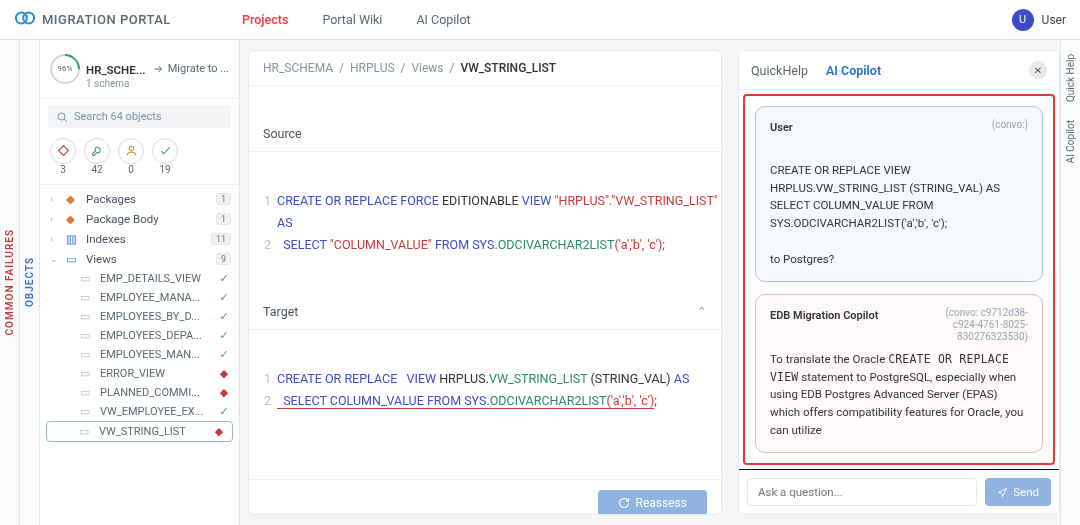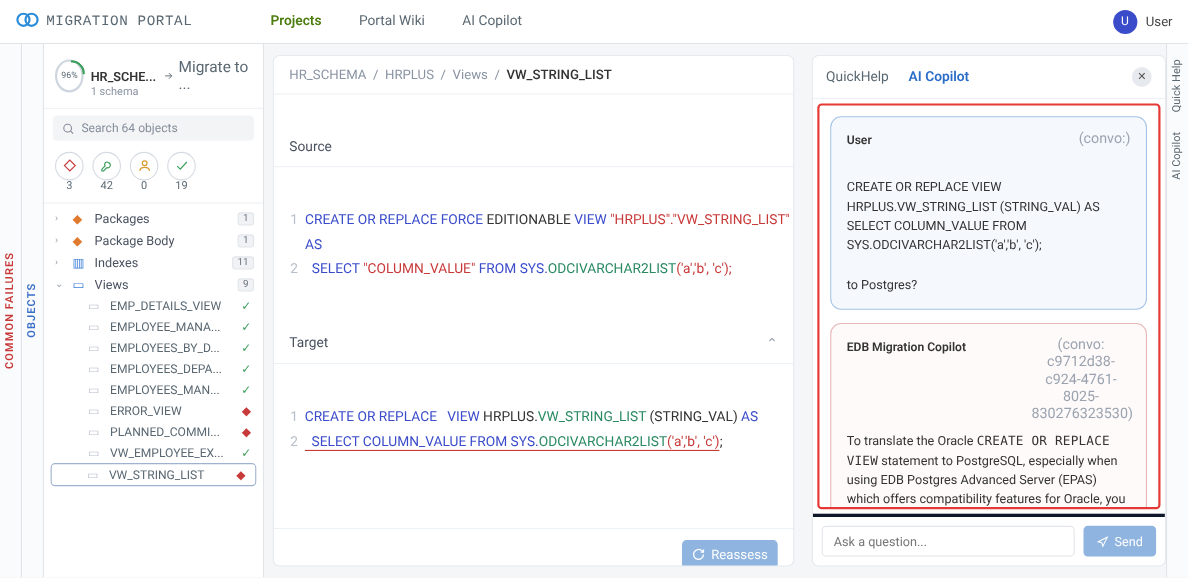--- a/index.html
+++ b/index.html
@@ -1,43 +1,43 @@
 <!DOCTYPE html>
 <html><head>
 <meta charset="utf-8">
 <style>
   * { box-sizing: border-box; margin: 0; padding: 0; font-family: -apple-system, BlinkMacSystemFont, "Segoe UI", Roboto, Arial, sans-serif; }
   body { width: 1080px; height: 525px; overflow: hidden; background: #f5f6f7; font-size: 12px; color: #333; display:flex; flex-direction:column;}
   
   .topbar { height: 40px; background: #fff; border-bottom: 1px solid #e2e4e8; display: flex; align-items: center; padding: 0 14px; flex:none;}
   .brand { display: flex; align-items: center; gap: 6px; margin-right: 40px; }
   .brand-logo { color:#2a8bd8;}
-  .brand-text { font-size: 13px; letter-spacing: .5px; color: #5a6872; font-weight:500;font-family:Liberation Mono, monospace;}
+  .brand-text { font-size: 13px; letter-spacing: .5px; color: #5a6872; font-weight:500;}
   .topnav { display: flex; gap: 34px; }
   .topnav a { color: #5a6872; text-decoration: none; font-size: 12.5px; }
-  .topnav a.active { color: #4d7c0f; font-weight: 600; padding-left: 31px; }
+  .topnav a.active { color: #ef4444; font-weight: 600; padding-left: 31px; }
   .topbar-spacer { flex: 1; }
   .user-chip { display: flex; align-items: center; gap: 8px; font-size: 12px; color:#444;}
   .avatar { width: 22px; height: 22px; border-radius: 50%; background: #3b4cca; color: #fff; display: flex; align-items: center; justify-content: center; font-size: 11px; }
 
   
   .main { flex:1; display: flex; min-height:0;}
   .rail { width: 20px; background: #fafbfc; border-right: 1px solid #e2e4e8; display: flex; align-items: center; justify-content: center; }
   .rail span { writing-mode: vertical-rl; transform: rotate(180deg); font-size: 10px; letter-spacing: 1px; color: #3b6fc6; font-weight:600;}
   .rail.failures span { color: #c83a3a; }
 
   
   .sidebar { width: 200px; background: #fff; border-right: 1px solid #e2e4e8; display: flex; flex-direction: column; }
   .proj { padding: 8px 10px; display: flex; align-items: center; gap: 6px; border-bottom: 1px solid #eef0f3; }
   .ring { width: 30px; height: 30px; border: 2px solid #cfd5df; border-radius: 50%; display:flex; align-items:center; justify-content:center; font-size:8px; color:#5a6872; position:relative;}
   .ring::after{content:""; position:absolute; inset:-2px; border:2px solid transparent; border-top-color:#3c9f5d; border-radius:50%; transform:rotate(45deg);}
   .proj-meta { flex:1; line-height:1.2;margin-top:16px;}
   .proj-name { font-weight:600; font-size:11.5px;}
   .proj-sub { font-size:10px; color:#8a94a3;}
-  .migrate { font-size:14px; color:#5a6872; display:flex; align-items:center; gap:4px; cursor:pointer;}
+  .migrate { font-size:11px; color:#5a6872; display:flex; align-items:center; gap:4px; cursor:pointer;}
   .search { margin: 6px 8px; background:#f3f4f6; border-radius:4px; padding:5px 8px; display:flex; align-items:flex-end; gap:6px; color:#868e9c; font-size:11px;}
   .filters{display:flex; gap:8px; padding:4px 10px 8px 10px;}
   .fcirc{width:26px;height:26px;border:1px solid #d6dbe3;border-radius:50%;display:flex;align-items:center;justify-content:center;position:relative;}
   .fcirc svg{width:13px;height:13px;}
   .fcount{position:absolute;bottom:-12px;left:0;right:0;text-align:center;font-size:10px;color:#5a6872;}
   .filters-wrap{padding-bottom:12px;border-bottom:1px solid #eef0f3;}
 
   .tree{flex:1;overflow:auto;padding:4px 0;}
   .node{display:flex;align-items:center;gap:6px;padding:3px 8px 3px 10px;cursor:pointer;font-size:11.5px;color:#4a5260;}
   .node .chev{width:10px;color:#9aa3af;font-size:9px;}
@@ -54,21 +54,21 @@
   .center{flex:1;display:flex;flex-direction:column;min-width:0;background:#fff;margin:10px 8px;border:1px solid #e6e9ee;border-radius:6px;overflow:hidden;gap:30px;}
   .crumb{padding:10px 14px;font-size:12px;color:#8a94a3;border-bottom:1px solid #edf0f4;}
   .crumb .cur{color:#333;font-weight:500;}
   .section-hdr{padding:10px 14px;font-size:12.5px;color:#4a5260;border-bottom:1px solid #edf0f4;display:flex;justify-content:space-between;align-items:center;}
   .code{font-family:Menlo,Consolas,monospace;font-size:12.5px;padding:8px 4px;display:flex;}
   .gutter{width:24px;text-align:right;color:#b7bfca;padding-right:6px;line-height:1.75;}
   .codebody{flex:1;line-height:1.75;white-space:pre;overflow:auto;}
   .kw{color:#3b4cca;} .str{color:#c83a3a;} .fn{color:#2a8a62;} .id{color:#c83a3a;}
   .underline-err{border-bottom:1px solid #c83a3a;}
   .reassess-row{display:flex;justify-content:flex-end;padding:10px 14px;border-top:1px solid #edf0f4;}
-  .btn{background:#8fb4df;color:#fff;border:none;border-radius:4px;padding:6px 9px;font-size:12px;display:flex;gap:6px;align-items:center;cursor:pointer;}
+  .btn{background:#8fb4df;color:#fff;border:none;border-radius:4px;padding:6px 20px;font-size:12px;display:flex;gap:6px;align-items:center;cursor:pointer;}
   .tabs{display:flex;gap:20px;padding:8px 14px 0 14px;border-top:1px solid #edf0f4;font-size:11px;color:#8a94a3;}
   .tabs .t{padding-bottom:6px;cursor:pointer;}
   .tabs .t.active{color:#333;border-bottom:6px solid #a3a3a3;margin-top:16px;}
   .errline{display:flex;gap:12px;padding:8px 14px 12px 14px;font-size:10.5px;color:#c83a3a;align-items:flex-start;}
   .errline .msg{flex:1;line-height:1.4;}
   .errline .loc{font-size:10px;color:#6b7280;white-space:nowrap;}
 
   
   .rrail{width:20px;background:#fafbfc;border-left:1px solid #e2e4e8;display:flex;flex-direction:column;align-items:center;gap:18px;padding-top:14px;}
   .rrail span{writing-mode:vertical-rl;transform:rotate(180deg);font-size:10px;color:#5a6872;cursor:pointer;}
@@ -77,26 +77,26 @@
   .chat{width:322px;background:#fff;margin:10px 0 10px 8px;border:1px solid #e6e9ee;border-radius:6px;display:flex;flex-direction:column;overflow:hidden;}
   .chat-hdr{display:flex;align-items:center;gap:18px;padding:10px 12px;border-bottom:1px solid #edf0f4;}
   .chat-hdr .tab{font-size:12.5px;color:#5a6872;cursor:pointer;}
   .chat-hdr .tab.active{color:#2a6dc9;font-weight:600;}
   .chat-hdr .sp{flex:1;}
   .closebtn{width:18px;height:18px;border-radius:50%;background:#e6e9ee;display:flex;align-items:center;justify-content:center;font-size:10px;color:#555;cursor:pointer;}
 
   .chat-body{flex:1;overflow:auto;padding:10px;border:2px solid #e53935;border-radius:4px;margin:4px;display:flex;flex-direction:column;gap:12px;}
   .bubble{border-radius:10px;padding:12px 14px;font-size:11.5px;line-height:1.55;position:relative;}
   .bubble .who{font-weight:600;font-size:11px;margin-bottom:8px;display:flex;justify-content:space-between;align-items:flex-start;}
-  .bubble .meta{font-size:13px;color:#9aa3af;font-weight:400;text-align:center;max-width:90px;line-height:1.2;}
+  .bubble .meta{font-size:10px;color:#9aa3af;font-weight:400;text-align:right;max-width:90px;line-height:1.2;}
   .bubble.user{border:1px solid #a8c5e6;background:#f5f9fe;}
   .bubble.bot{border:1px solid #e8b9b9;background:#fefafa;}
   .mono{font-family:Menlo,Consolas,monospace;letter-spacing:.2px;}
 
-  .chat-input{display:flex;gap:8px;padding:8px;border-top:3px solid #0f172a;}
+  .chat-input{display:flex;gap:8px;padding:8px;border-top:1px solid #0f172a;}
   .chat-input input{flex:1;border:1px solid #e2e5ea;border-radius:4px;padding:6px 10px;font-size:11.5px;outline:none;color:#5a6872;}
   .sendbtn{background:#8fb4df;color:#fff;border:none;border-radius:4px;padding:6px 12px;font-size:11.5px;display:flex;gap:5px;align-items:center;cursor:pointer;}
 </style>
 </head>
 <body>
 
 <div class="topbar">
   <div class="brand">
     <span class="brand-logo">
       <svg width="22" height="22" viewBox="0 0 24 24" fill="none" stroke="currentColor" stroke-width="2.2">

